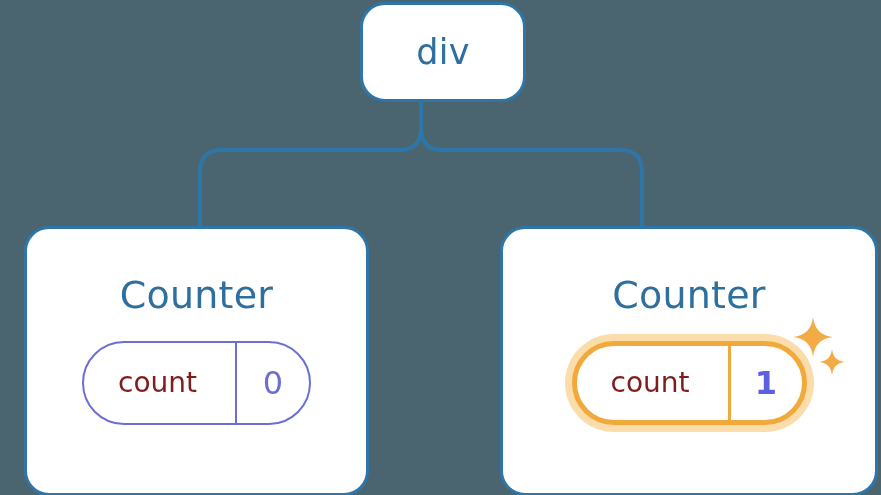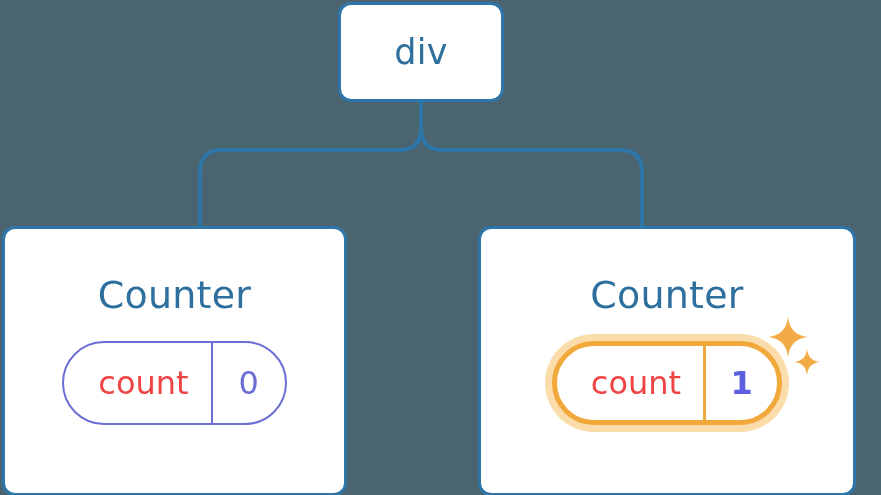--- a/index.html
+++ b/index.html
@@ -29,22 +29,23 @@
     width: 881px;
     height: 495px;
     pointer-events: none;
   }
 
   
   .node-card {
     position: absolute;
     background: #ffffff;
     border: 3px solid #2e76a8;
-    border-radius: 13px;
+    border-radius: 25px;
     box-sizing: border-box;
+    margin-left: 22px;
   }
 
   
   #root-node {
     left: 338px;
     top: 2px;
     width: 166px;
     height: 100px;
     display: flex;
     align-items: center;
@@ -108,23 +109,23 @@
   }
 
   .pill-key,
   .pill-value {
     display: flex;
     align-items: center;
     justify-content: center;
     box-sizing: border-box;
   }
   .pill-key {
-    padding: 0 22px 0 34px;
-    font-size: 32px;
-    color: #ef4444;
+    padding: 0 38px 0 34px;
+    font-size: 28px;
+    color: #7f1d1d;
     line-height: 1;
   }
   .pill-value {
     font-size: 32px;
     color: #6b6fd4;
     line-height: 1;
     min-width: 74px;
   }
   
   .state-pill.plain .pill-value {

